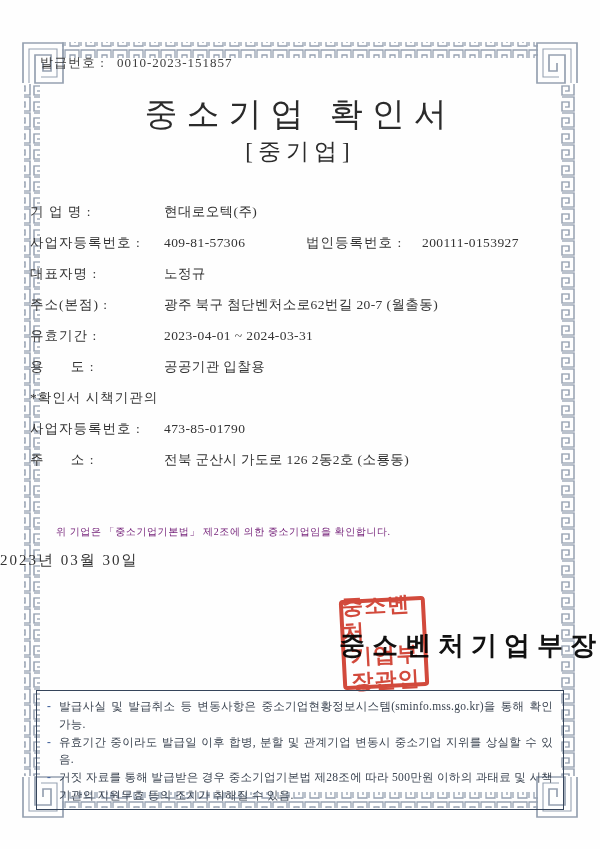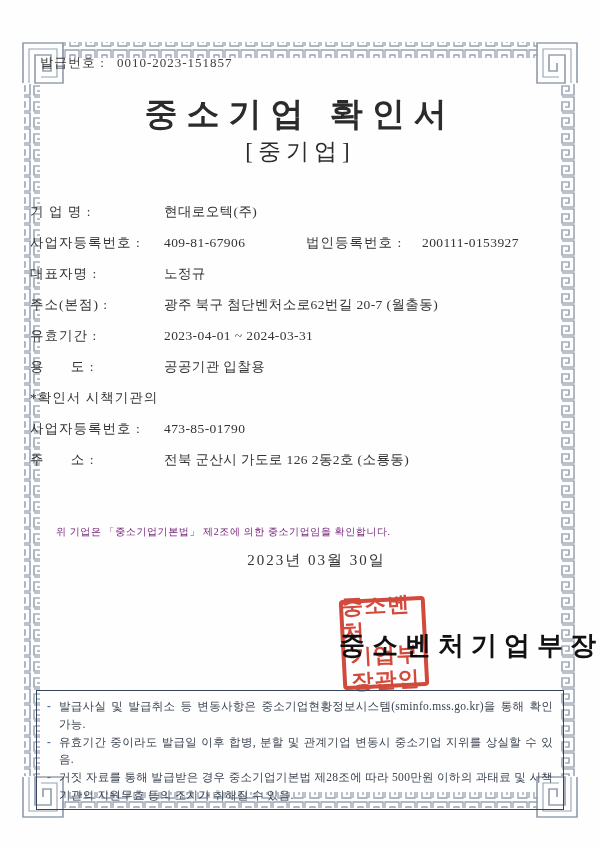--- a/index.html
+++ b/index.html
@@ -12,43 +12,43 @@
   }
   .border-svg { position:absolute; left:0; top:0; }
 
   .issue-no {
     position:absolute; left:40px; top:54px; font-size:13px; letter-spacing:1px; color:#3b3b3b;
   }
   .issue-no .num { margin-left:12px; }
 
   .title {
     position:absolute; left:0; top:92px; width:100%; text-align:center;
-    font-size:33px; letter-spacing:9px; color:#2b2b2b; font-weight:700;
+    font-size:33px; letter-spacing:9px; color:#2b2b2b; font-weight:400;
   }
   .subtitle {
     position:absolute; left:0; top:136px; width:100%; text-align:center;
     font-size:23px; letter-spacing:5px; color:#2b2b2b;
   }
 
   .fields { position:absolute; left:30px; top:202px; width:520px; }
   .row { display:flex; margin-bottom:11px; line-height:20px; font-size:13.5px; }
   .lbl { flex:none; width:134px; white-space:pre; letter-spacing:1px; color:#333; }
   .val { letter-spacing:0.4px; color:#333; white-space:pre; }
   .val.v1 { flex:none; width:142px; }
   .lbl2 { flex:none; width:116px; white-space:pre; letter-spacing:1px; color:#333; }
   .section-note { font-size:13.5px; letter-spacing:1px; color:#333; margin-bottom:11px; line-height:20px; }
 
   .statement {
     position:absolute; left:56px; top:501px; width:500px;
     font-size:10px; letter-spacing:0.6px; color:#701a75;margin-top:24px;
   }
 
   .date-line {
-    position:absolute; left:0; top:551px; width:100%; text-align:center;
-    font-size:15px; letter-spacing:2px; color:#333;padding-left:33px;
+    position:absolute; left:0; top:551px; width:100%; text-align:left;
+    font-size:15px; letter-spacing:2px; color:#333;
   }
 
   .issuer-wrap { position:absolute; left:0; top:596px; width:100%; height:100px; }
   .issuer {
     position:absolute; left:0; top:32px; width:100%; text-align:right;
     font-size:26px; font-weight:bold; letter-spacing:7px; color:#111;
     font-family:"Liberation Serif","DejaVu Serif",serif;
     margin-left:36px;
   }
   .seal {
@@ -105,21 +105,21 @@
   <div class="title">중소기업 확인서</div>
   <div class="subtitle">[중기업]</div>
 
   <div class="fields">
     <div class="row">
       <span class="lbl">기 업 명 :</span>
       <span class="val">현대로오텍(주)</span>
     </div>
     <div class="row">
       <span class="lbl">사업자등록번호 :</span>
-      <span class="val v1">409-81-67906</span>
+      <span class="val v1">409-81-57306</span>
       <span class="lbl2">법인등록번호 :</span>
       <span class="val">200111-0153927</span>
     </div>
     <div class="row">
       <span class="lbl">대표자명 :</span>
       <span class="val">노정규</span>
     </div>
     <div class="row">
       <span class="lbl">주소(본점) :</span>
       <span class="val">광주 북구 첨단벤처소로62번길 20-7 (월출동)</span>

